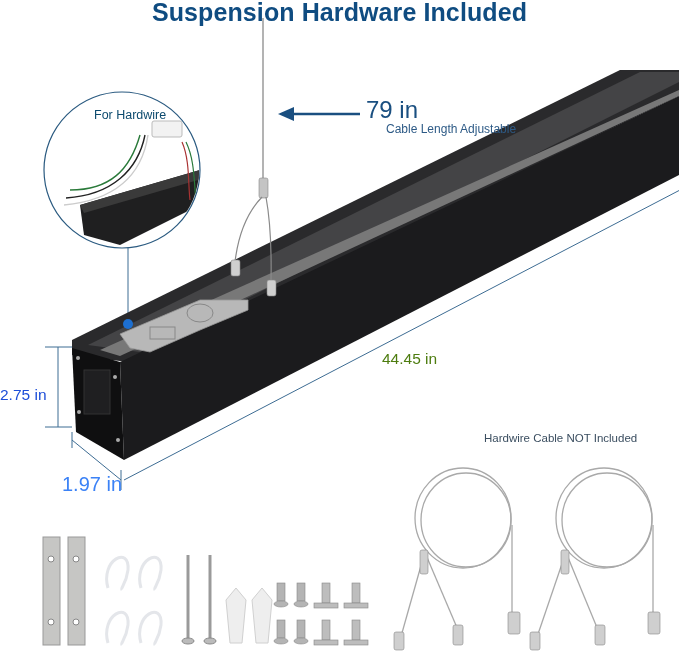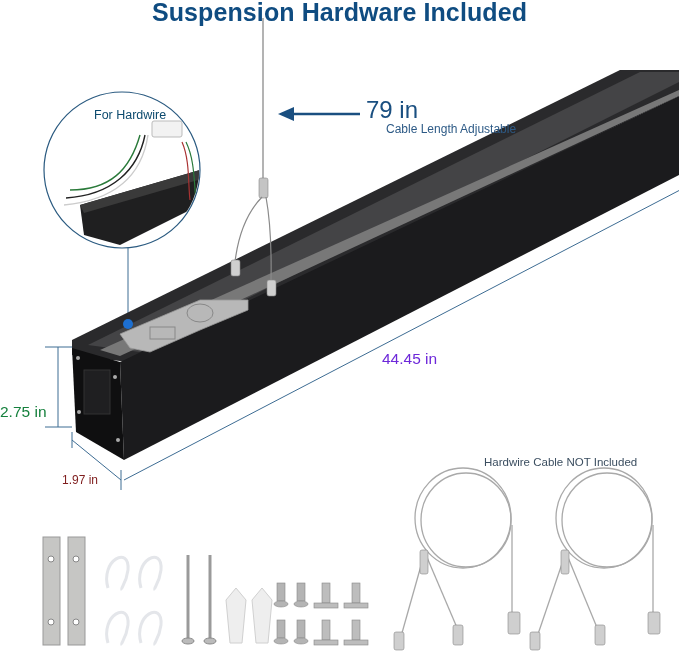--- a/index.html
+++ b/index.html
@@ -1,24 +1,24 @@
 <!DOCTYPE html>
 <html><head>
 <meta charset="utf-8">
 <style>
   html, body { margin:0; padding:0; background:#ffffff; }
   body { width:679px; height:651px; position:relative; overflow:hidden; font-family:"Liberation Sans", sans-serif; }
   .title { position:absolute; left:0; width:679px; top:-2px; text-align:center; font-size:25px; font-weight:bold; color:#0f4c81; letter-spacing:0.1px; }
   .cable-len { position:absolute; left:366px; top:96px; font-size:24px; color:#1a4f80; }
   .cable-note { position:absolute; left:370px; top:122px; font-size:12px; color:#2d5a86;margin-left:16px; }
   .hw-label { position:absolute; left:94px; top:108px; font-size:12.5px; color:#0c4a6e; }
-  .dim-length { position:absolute; left:382px; top:350px; font-size:15.5px; color:#6d28d9; }
-  .dim-height { position:absolute; left:0px; top:386px; font-size:15.5px; color:#15803d;margin-top:17px; }
-  .dim-width { position:absolute; left:62px; top:473px; font-size:12px; color:#7f1d1d; }
-  .hw-not { position:absolute; left:484px; top:432px; font-size:11.5px; color:#3b4e60;margin-top:24px; }
+  .dim-length { position:absolute; left:382px; top:350px; font-size:15.5px; color:#4d7c0f; }
+  .dim-height { position:absolute; left:0px; top:386px; font-size:15.5px; color:#1d4ed8; }
+  .dim-width { position:absolute; left:62px; top:473px; font-size:20px; color:#3b82f6; }
+  .hw-not { position:absolute; left:484px; top:432px; font-size:11.5px; color:#3b4e60; }
   svg.scene { position:absolute; left:0; top:0; }
 </style>
 </head>
 <body>
 
 <div class="title">Suspension Hardware Included</div>
 
 <svg class="scene" width="679" height="651" viewBox="0 0 679 651">
 
   <line x1="263" y1="18" x2="263" y2="180" stroke="#8a8a8a" stroke-width="1.3"></line>

